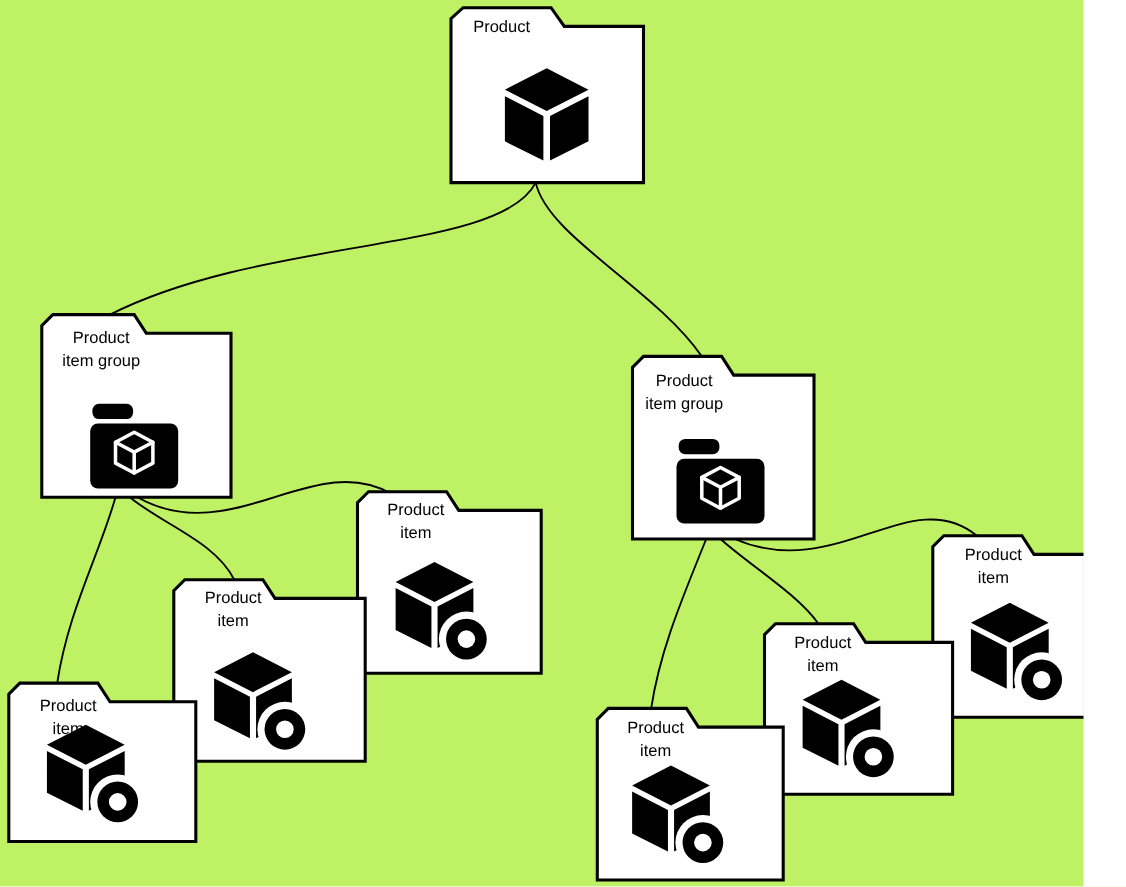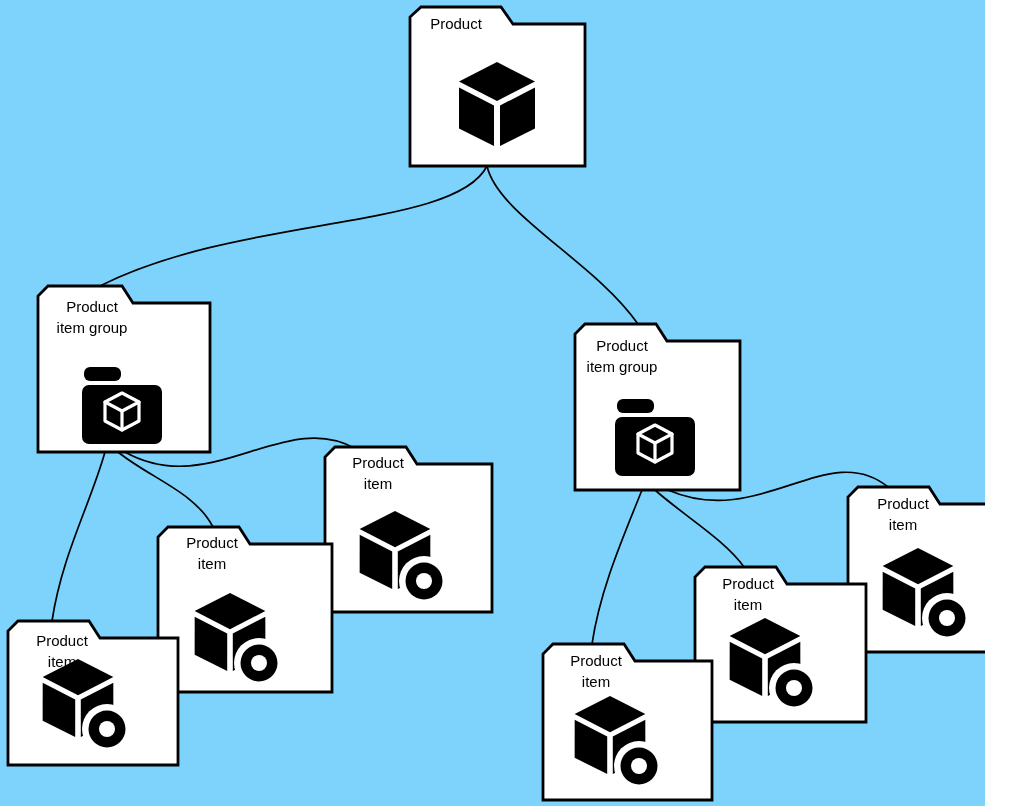--- a/index.html
+++ b/index.html
@@ -4,21 +4,21 @@
 <style>
   html, body {
     margin: 0;
     padding: 0;
     background: #ffffff;
   }
   #canvas {
     position: relative;
     width: 985px;
     height: 806px;
-    background: #7dd3fc;
+    background: #bef264;
     overflow: hidden;
   }
   svg { display: block; }
   .folder {
     fill: #ffffff;
     stroke: #000000;
     stroke-width: 2.8;
     stroke-linejoin: miter;
   }
   .connector {

